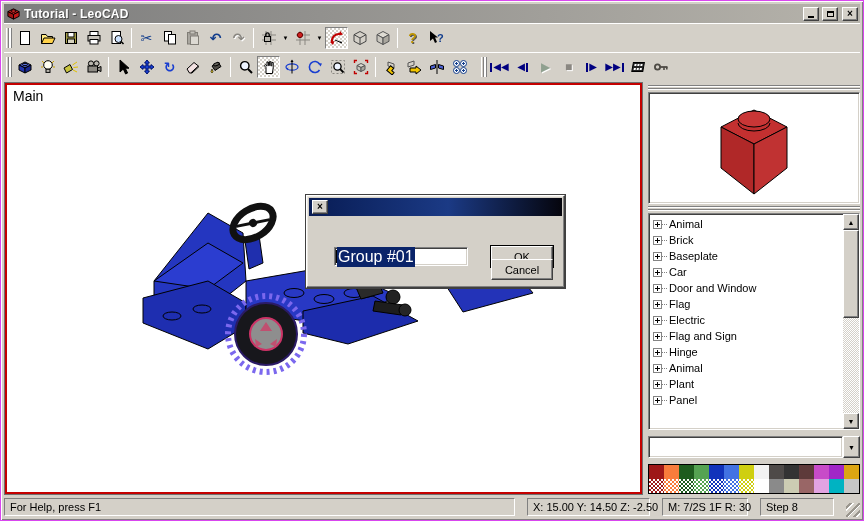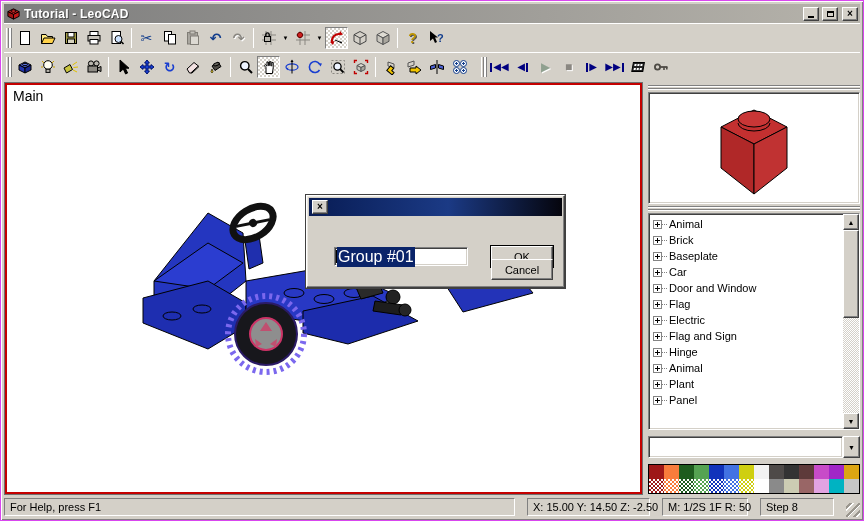--- a/index.html
+++ b/index.html
@@ -592,18 +592,18 @@
         <div style="display:contents">
           
         <span class="pcell trans" style="--c: #9E1818;"></span><span class="pcell trans" style="--c: #F87C3C;"></span><span class="pcell trans" style="--c: #1E5C1E;"></span><span class="pcell trans" style="--c: #55A352;"></span><span class="pcell trans" style="--c: #1133BB;"></span><span class="pcell trans" style="--c: #4272E2;"></span><span class="pcell trans" style="--c: #CFCF10;"></span><span class="pcell trans" style="--c: #FFFFFF;"></span><span class="pcell" style="--c: #8A8A8A;"></span><span class="pcell" style="--c: #CCCCB3;"></span><span class="pcell" style="--c: #996666;"></span><span class="pcell" style="--c: #E2A3E2;"></span><span class="pcell" style="--c: #00B3C2;"></span><span class="pcell" style="--c: #C6C6C6;"></span></div>
       </div>
     </div>
   </div>
 
   <div class="statusbar">
     <span class="spanel sp1">For Help, press F1</span>
     <span class="spanel sp2">X: 15.00 Y: 14.50 Z: -2.50</span>
-    <span class="spanel sp3">M: 1/2S 1F R: 50</span>
+    <span class="spanel sp3">M: 7/2S 1F R: 30</span>
     <span class="spanel sp4">Step 8</span>
     <span class="sgrip"></span>
   </div>
 
 </div>
 
 </body></html>

